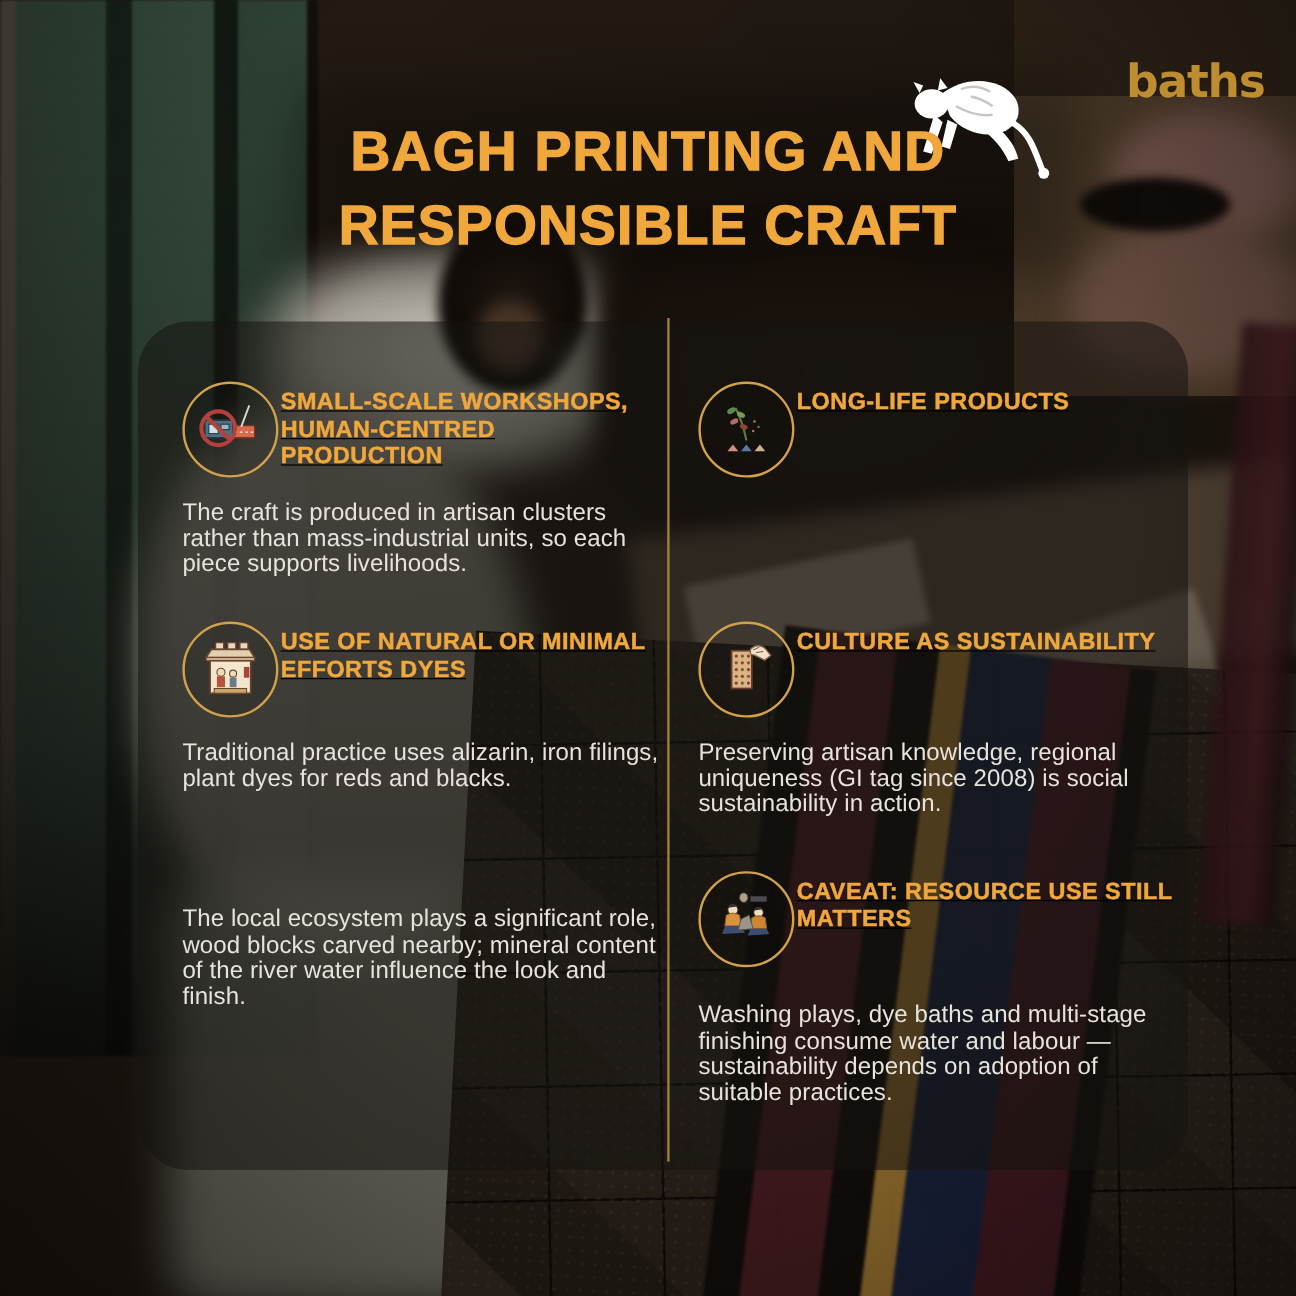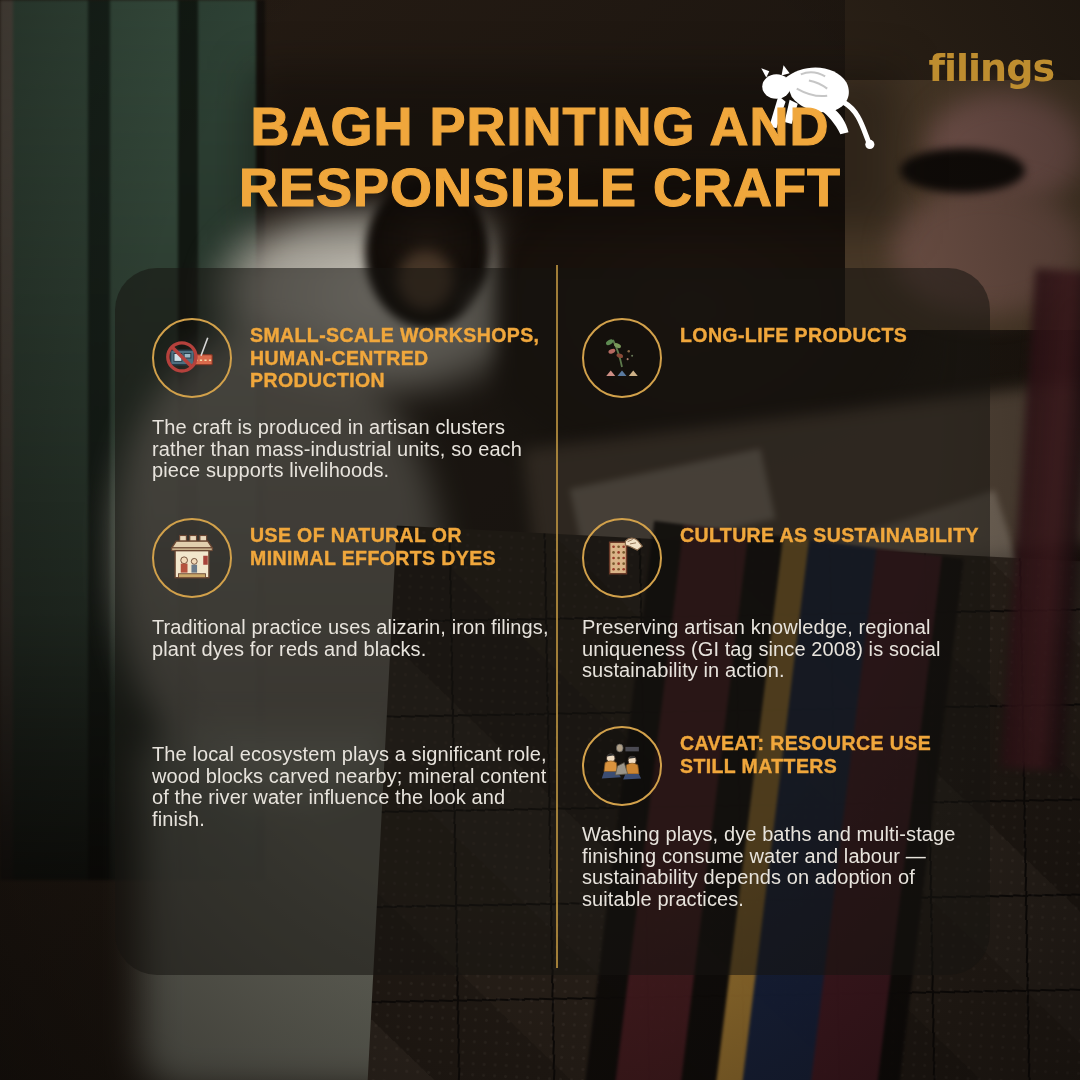--- a/index.html
+++ b/index.html
@@ -61,39 +61,39 @@
   .maroon-edge{left:1018px;top:270px;width:62px;height:500px;filter:blur(4px);opacity:.85;
     transform:rotate(4deg);background:linear-gradient(90deg,#2e1216,#431b20 60%,#1c0d10);}
   .top-dim{left:250px;top:70px;width:650px;height:160px;filter:blur(22px);
     background:rgba(10,8,5,0.4);}
   .vignette{inset:0;background:radial-gradient(ellipse at 50% 38%,rgba(0,0,0,0) 52%,rgba(6,4,3,0.5) 100%);}
   
   .logo{top:46px;right:26px;font-size:38px;font-weight:bold;letter-spacing:-1px;
     color:#BE8D2F;font-family:"DejaVu Sans",sans-serif;}
   .tiger{left:748px;top:50px;width:132px;height:114px;}
   .title{left:90px;top:96px;width:900px;text-align:center;color:#F0A73C;
-    font-size:54px;line-height:61px;font-weight:bold;letter-spacing:1px;
+    font-size:46px;line-height:61px;font-weight:bold;letter-spacing:1px;
     -webkit-text-stroke:1.1px #F0A73C;}
   
   .card{left:115px;top:268px;width:875px;height:707px;border-radius:42px;
     background:rgba(22,20,17,0.55);}
   .divider{position:absolute;left:441px;top:-3px;width:2px;height:703px;
     background:#B9913F;opacity:.85;}
   .section{position:absolute;width:398px;}
   .sL{left:37px;} .sR{left:467px;}
   .r1{top:50px;} .r2{top:250px;} .r3{top:458px;}
-  .sec-head{display:flex;gap:18px;align-items:flex-start;}
+  .sec-head{display:flex;gap:2px;align-items:flex-start;text-decoration:underline;}
   .ring{width:76px;height:76px;border:2px solid #D2A14B;border-radius:50%;flex:0 0 auto;
     display:flex;align-items:center;justify-content:center;background:rgba(0,0,0,0.12);}
   .ring svg{width:54px;height:54px;}
   .sec-title{margin:6px 0 0 0;color:#F0A73C;font-size:19.5px;line-height:22.5px;
     font-weight:bold;letter-spacing:.4px;-webkit-text-stroke:.4px #F0A73C;}
   .sec-body{margin:19px 0 0 0;color:#E7E3DC;font-size:20px;line-height:21.5px;
     letter-spacing:.1px;}
-  .r3 .sec-body{margin-top:18px;}
+  .r3 .sec-body{margin-top:30px;}
 </style>
 </head>
 <body>
 
 <div class="canvas">
 
   <div class="abs door"></div>
   <div class="abs kurta-sh"></div>
   <div class="abs kurta-bd"></div>
   <div class="abs kurta-lw"></div>
@@ -107,21 +107,21 @@
   <div class="abs bowl"></div>
   <div class="abs table-mid"></div>
   <div class="abs paper1"></div>
   <div class="abs paper2"></div>
   <div class="abs fabric"></div>
   <div class="abs stripes"></div>
   <div class="abs maroon-edge"></div>
   <div class="abs top-dim"></div>
   <div class="abs vignette"></div>
 
-  <div class="abs logo">filings</div>
+  <div class="abs logo">baths</div>
 
   <div class="abs tiger">
     <svg viewBox="0 0 130 110">
       <ellipse cx="28" cy="36" rx="14" ry="12" fill="#fff"></ellipse>
       <path d="M18,27 l-5,-9 8,3 z" fill="#fff"></path>
       <path d="M33,25 l2,-10 6,8 z" fill="#fff"></path>
       <path d="M36,28 C55,12 86,14 97,32 C103,44 97,56 84,60 C70,64 52,58 43,46 Z" fill="#fff"></path>
       <path d="M30,45 L21,75 L28,77 L37,51 Z" fill="#fff"></path>
       <path d="M41,49 L36,71 L43,73 L49,53 Z" fill="#fff"></path>
       <path d="M82,56 C91,62 97,72 99,81 L91,83 C86,72 78,64 73,60 Z" fill="#fff"></path>

